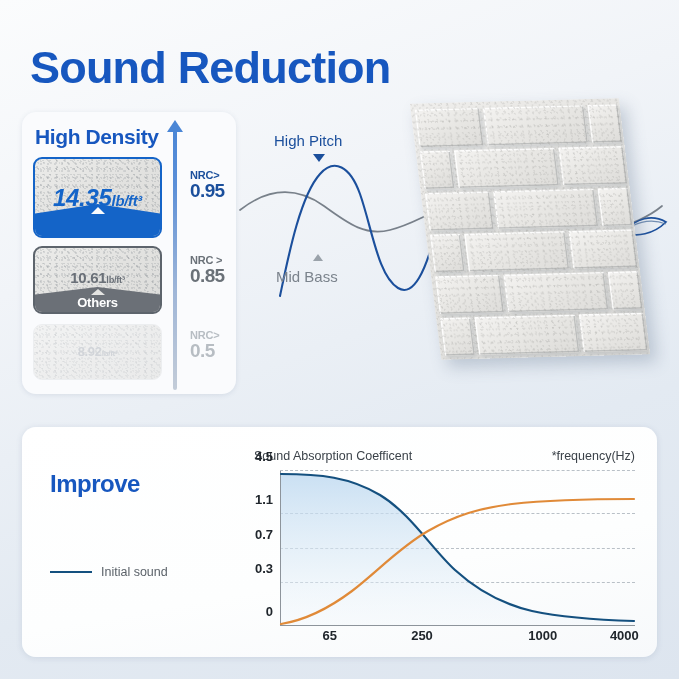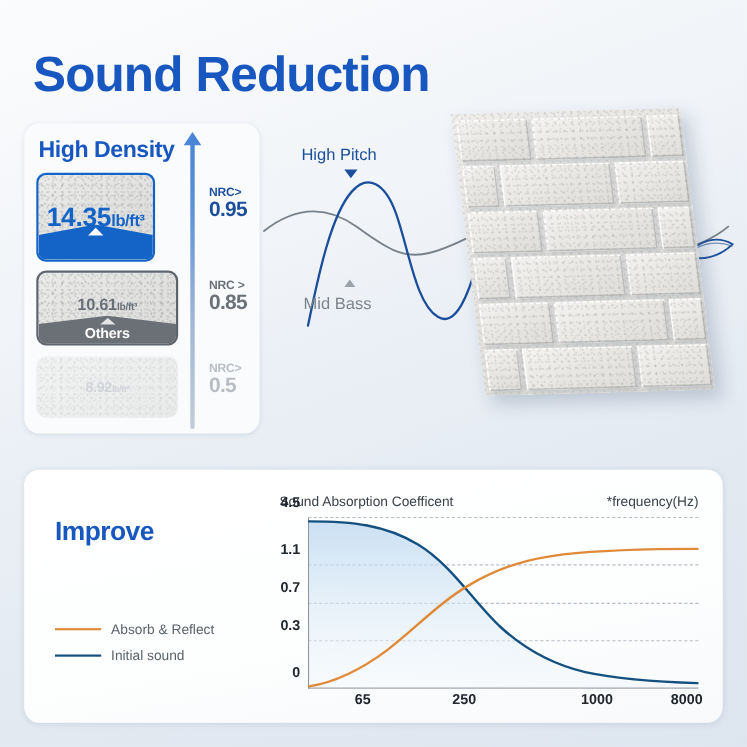--- a/index.html
+++ b/index.html
@@ -74,21 +74,21 @@
     width:0; height:0; border-left:7px solid transparent; border-right:7px solid transparent;
   }
   .nrc {
     position:absolute; left:168px; line-height:1.02;
   }
   .nrc .nrc-lbl { font-size:11px; font-weight:bold; letter-spacing:-.2px; display:block; }
   .nrc .nrc-val { font-size:19px; font-weight:bold; letter-spacing:-.6px; display:block; }
 
   
   #tier-1 { top:45px; }
-  #tier-1 .swatch { width:108px; height:81px; border:2.5px solid #1464c8; }
+  #tier-1 .swatch { width:129px; height:81px; border:2.5px solid #1464c8;font-style:italic; }
   #tier-1 .density-val { top:25px; font-size:24px; color:#1464c8; }
   #tier-1 .band { height:32px; background:#1464c8; }
   #tier-1 .band-label { font-size:16px; bottom:3px; }
   #tier-1 .notch { bottom:22px; border-bottom:7px solid #fafbfd; }
   #nrc-1 { top:58px; color:#1b4f9c; }
 
   
   #tier-2 { top:134px; }
   #tier-2 .swatch { width:129px; height:68px; border:2px solid #5d646c;text-decoration:underline; }
   #tier-2 .density-val { top:21px; font-size:15px; color:#6a7078; }
@@ -294,24 +294,20 @@
   </div>
 </div>
 
 <div id="chart-panel">
   <div id="improve-title">
     <div>Improve</div>
   </div>
 
   <div id="legend">
     <div class="legend-row">
-      <span class="legend-line" style="background:#e08a38"></span>
-      <span class="legend-text">Absorb &amp; Reflect</span>
-    </div>
-    <div class="legend-row">
       <span class="legend-line" style="background:#14507f"></span>
       <span class="legend-text">Initial sound</span>
     </div>
   </div>
 
   <div id="plot-head-left">Sound Absorption Coefficent</div>
   <div id="plot-head-right">*frequency(Hz)</div>
 
   <div id="plot">
 
@@ -325,21 +321,21 @@
     <span class="ylab" style="bottom:50%">0.7</span>
     <span class="ylab" style="bottom:28%">0.3</span>
     <span class="ylab" style="bottom:0%">0</span>
 
     <div class="axis-y"></div>
     <div class="axis-x"></div>
 
     <span class="xlab" style="left:14%">65</span>
     <span class="xlab" style="left:40%">250</span>
     <span class="xlab" style="left:74%">1000</span>
-    <span class="xlab" style="left:97%">8000</span>
+    <span class="xlab" style="left:97%">4000</span>
 
     <svg width="355" height="155" viewBox="0 0 355 155">
       <defs>
         <linearGradient id="fillBlue" x1="0" y1="0" x2="0" y2="1">
           <stop offset="0%" stop-color="#b9d6ef" stop-opacity=".75"></stop>
           <stop offset="60%" stop-color="#dbeaf6" stop-opacity=".55"></stop>
           <stop offset="100%" stop-color="#eef5fb" stop-opacity=".30"></stop>
         </linearGradient>
       </defs>
 

